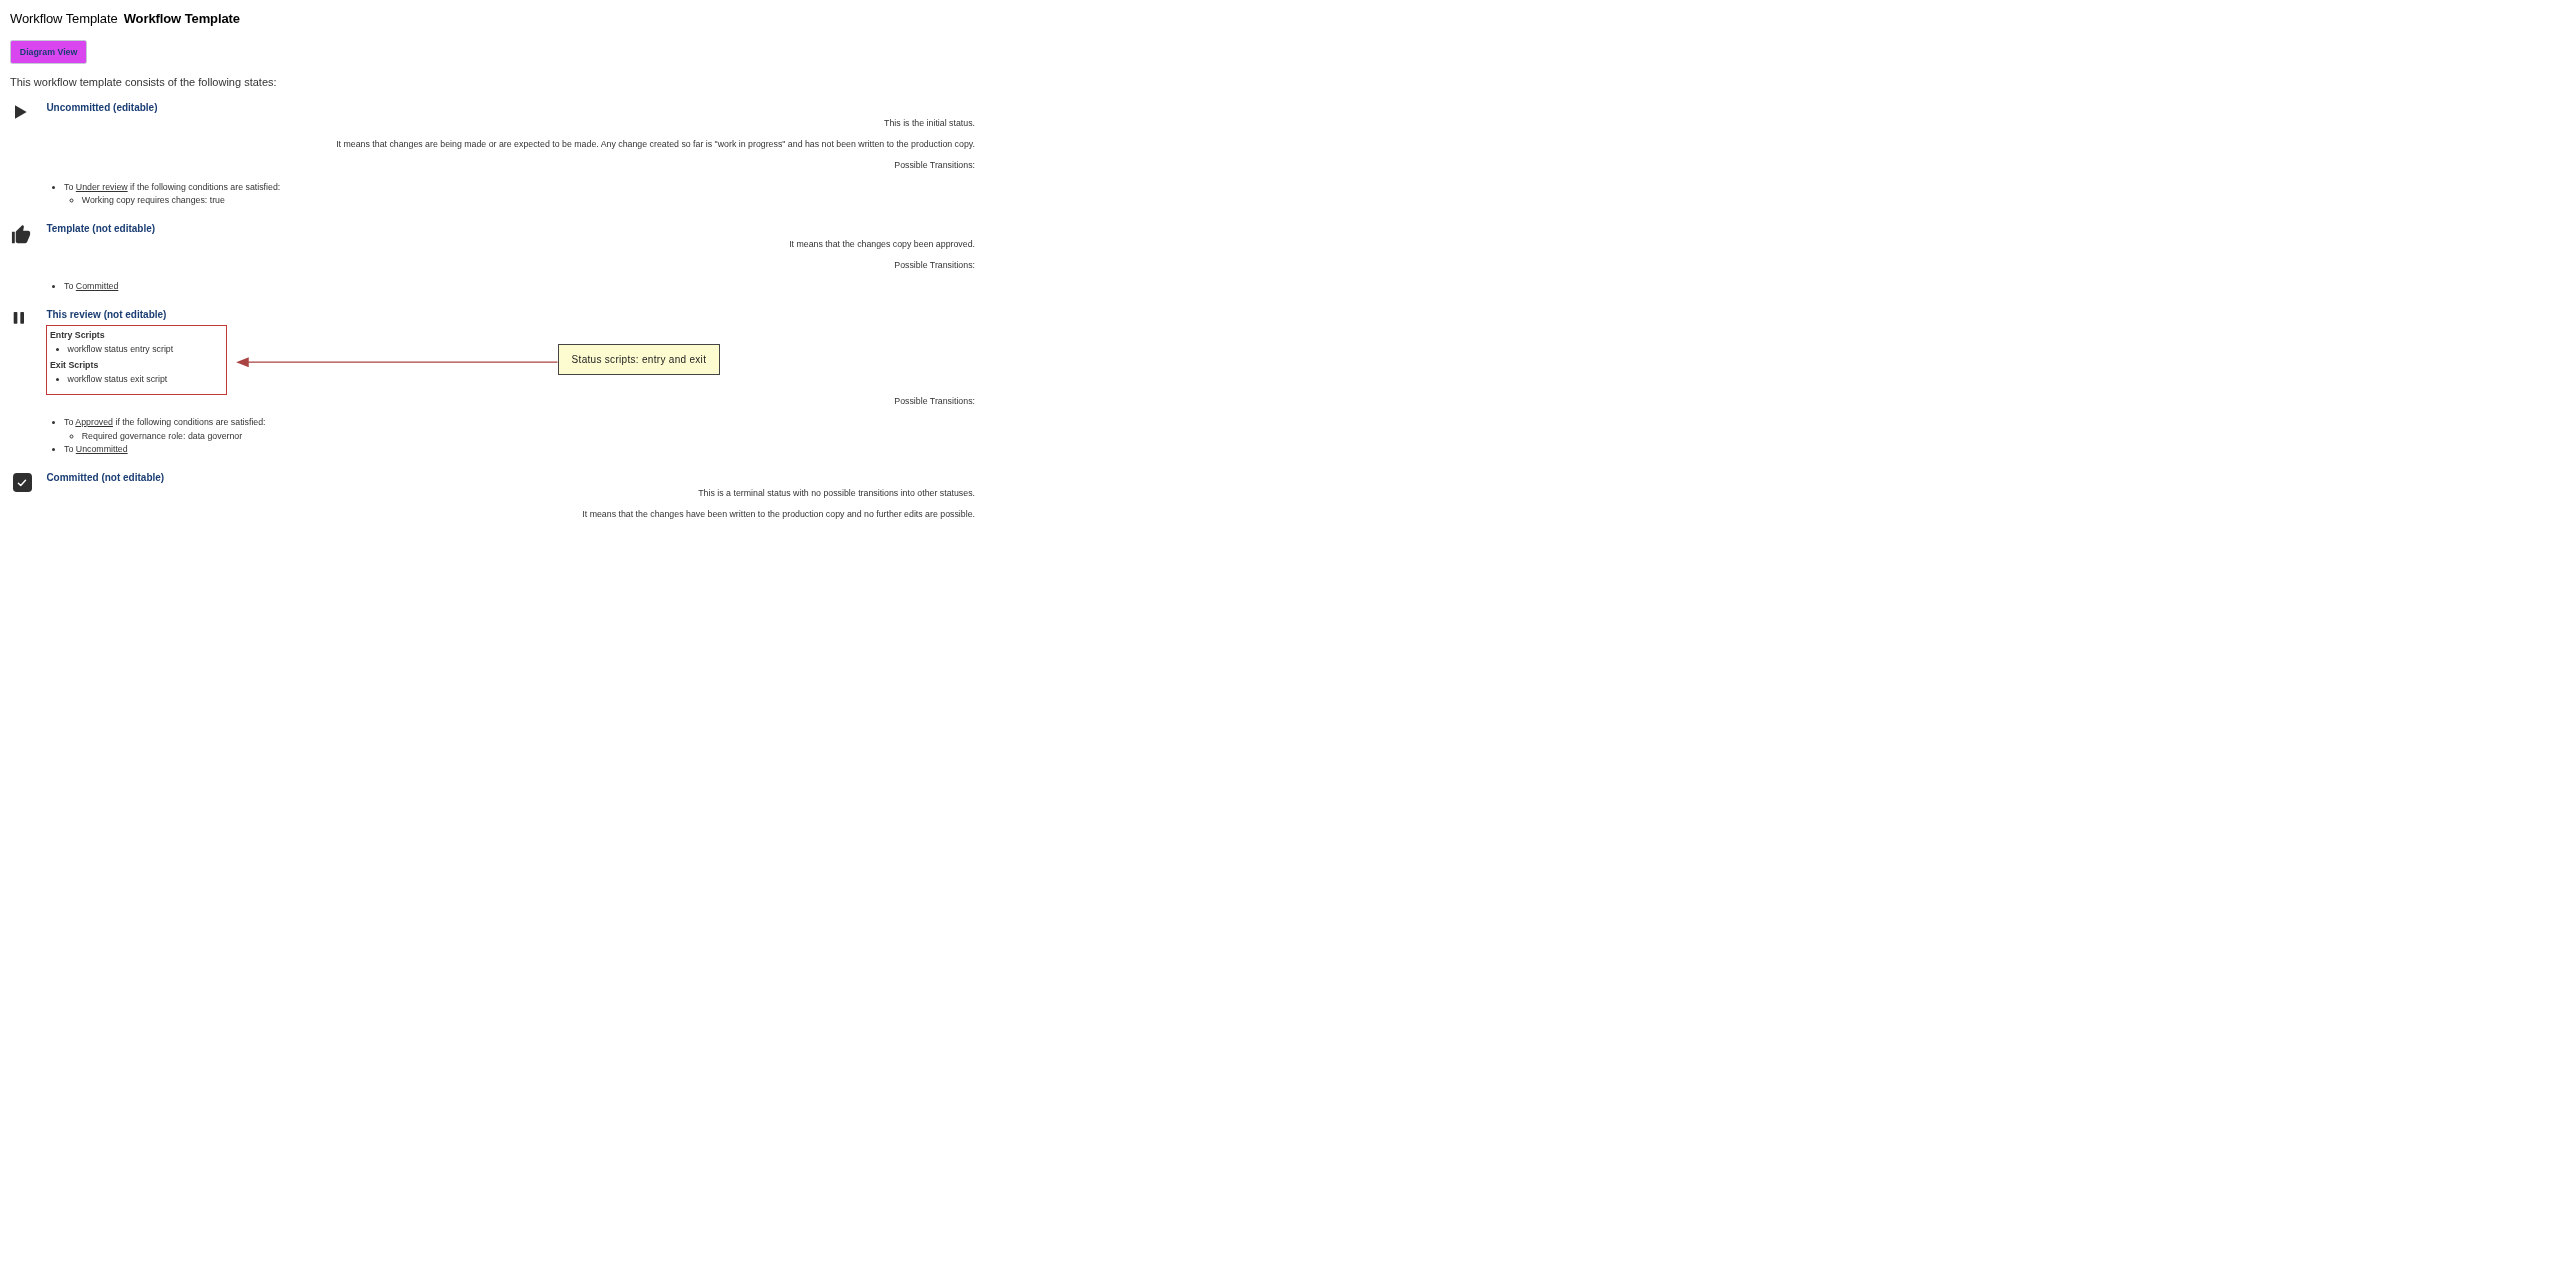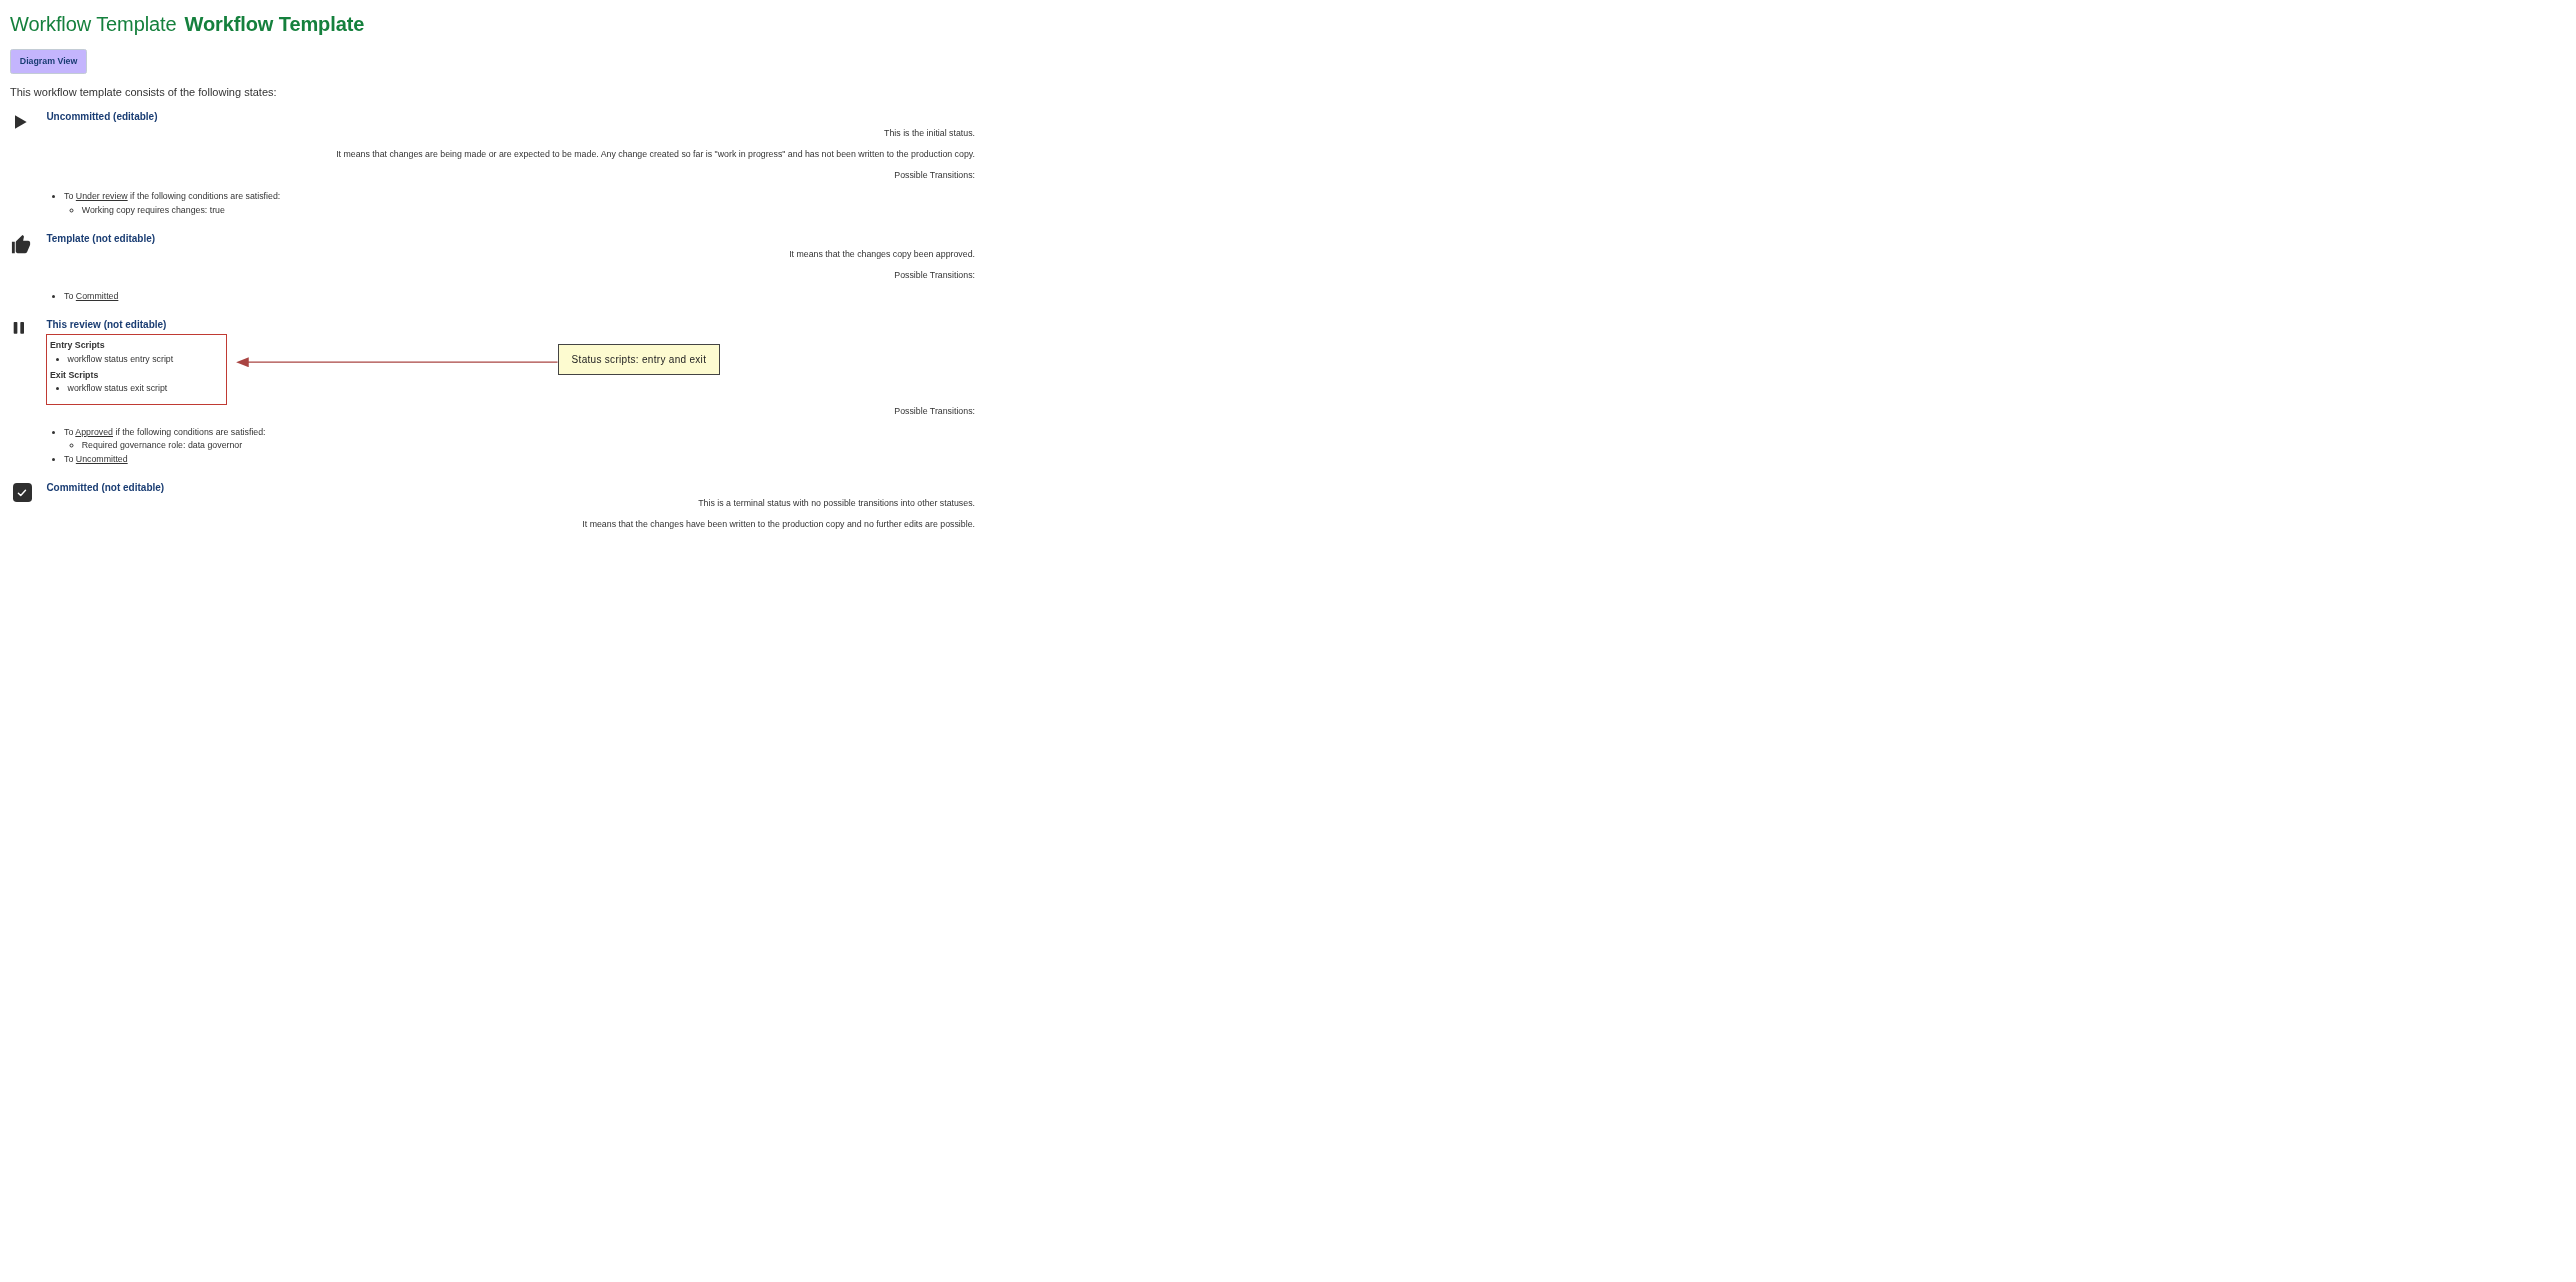--- a/index.html
+++ b/index.html
@@ -11,37 +11,37 @@
   }
   .page {
     width: 985px;
     padding: 10px 10px 25px 10px;
     box-sizing: border-box;
     position: relative;
     font-size: 8.8px;
     line-height: 1.4;
   }
   .title-row {
-    font-size: 20px;
+    font-size: 13px;
     font-weight: 400;
-    color: #15803d;
+    color: #000000;
     margin-bottom: 11.4px;
     letter-spacing: -0.1px;
   }
   .title-row .light { font-weight: 400; }
   .title-row .bold  { font-weight: 700; margin-left: 2.5px; }
   .diagram-btn {
     display: inline-block;
     border: 0.6px solid #c3ccd5;
     border-radius: 2.5px;
     padding: 5px 8.8px;
     font-size: 8.8px;
     font-weight: 700;
     color: #1a3d73;
-    background: #c4b5fd;
+    background: #d946ef;
     cursor: pointer;
     margin-bottom: 11.4px;
   }
   .intro {
     font-size: 11px;
     color: #333;
     margin-bottom: 10px;
   }
   .state {
     display: flex;

